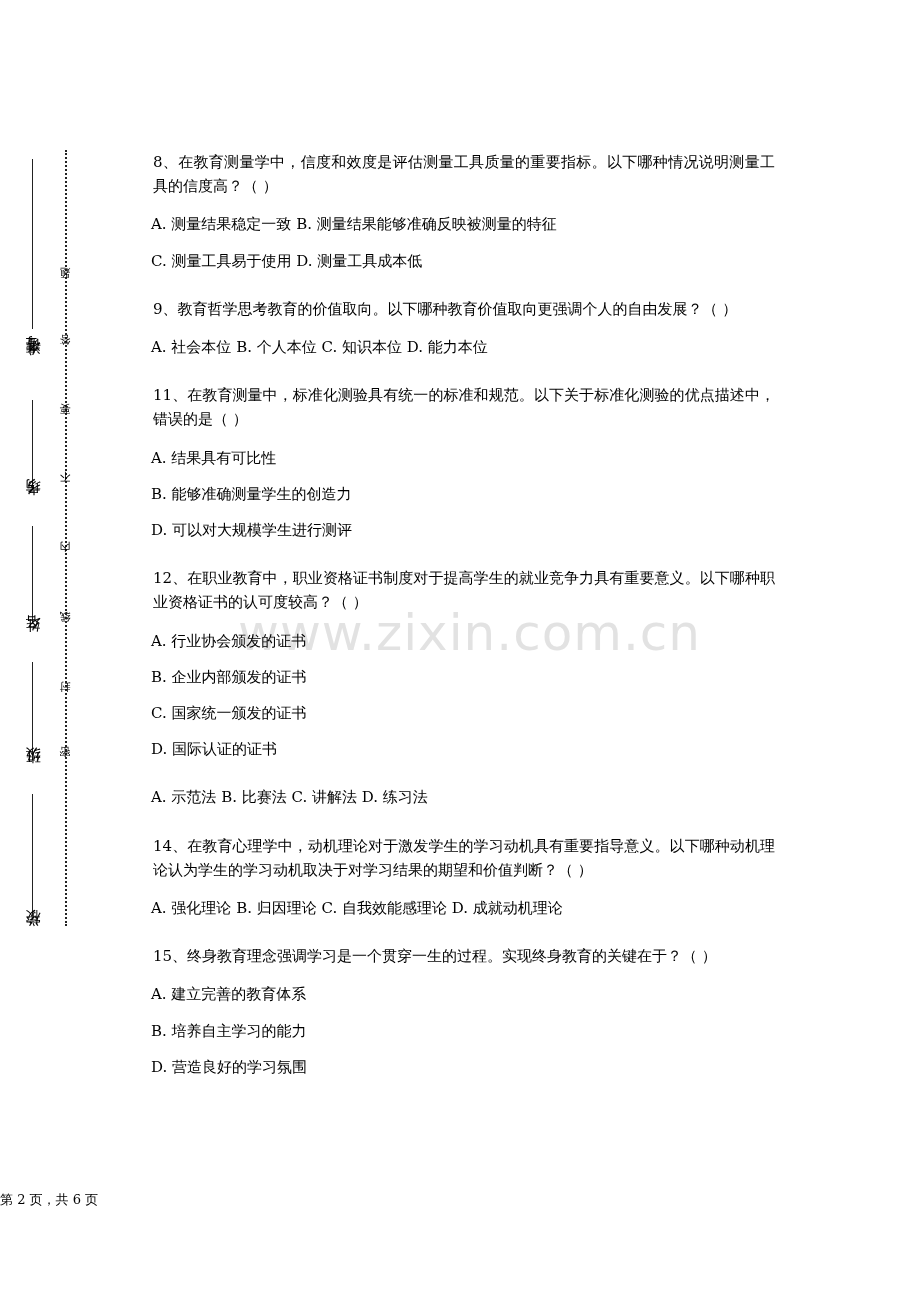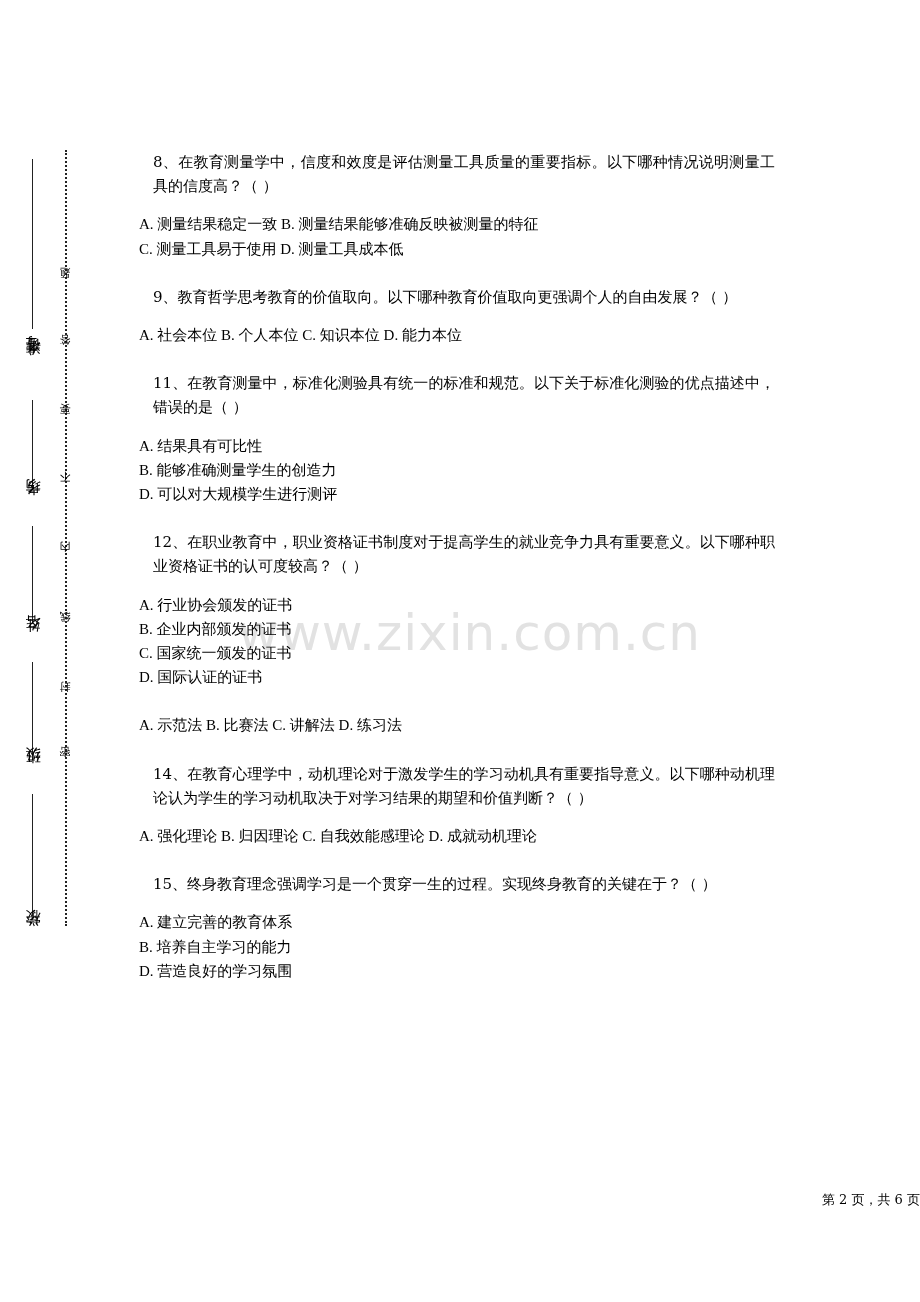--- a/index.html
+++ b/index.html
@@ -14,26 +14,26 @@
                   text-align: center; background: #fff; letter-spacing: 2px; }
   .margin-dotted { position: absolute; left: 65px; top: 150px; height: 776px; width: 0;
                    border-left: 2px dotted #222; }
   .seal-char { position: absolute; left: 58px; width: 16px; font-size: 11px; text-align: center;
                background: #fff; writing-mode: vertical-rl; transform: rotate(180deg); line-height: 16px; }
 
   
   .content { position: absolute; left: 139px; top: 136px; width: 650px; font-size: 15px; line-height: 24.2px; }
   .question { margin-bottom: 24px; }
   .q-stem { margin: 14px; text-align: justify; }
-  .q-options-inline, .q-option { margin: 0; font-family: Liberation Serif, serif; }
+  .q-options-inline, .q-option { margin: 12px; }
 
   .watermark { position: absolute; left: 238px; top: 604px; font-family: "DejaVu Sans", "Liberation Sans", sans-serif;
                font-size: 50px; color: rgba(150,150,150,0.28); letter-spacing: 1px; pointer-events: none; }
 
-  .footer { position: absolute; top: 1191px; left: 0; width: 920px; text-align: right; font-size: 13px; }
+  .footer { position: absolute; top: 1191px; left: 0; width: 920px; text-align: left; font-size: 13px; }
 </style>
 </head>
 <body>
 
 <div class="page">
 
   <div id="binding-margin">
       <div class="margin-solid" style="top: 159px; height: 170px;"></div>
       <div class="margin-solid" style="top: 400px; height: 87px;"></div>
       <div class="margin-solid" style="top: 526px; height: 97px;"></div>

